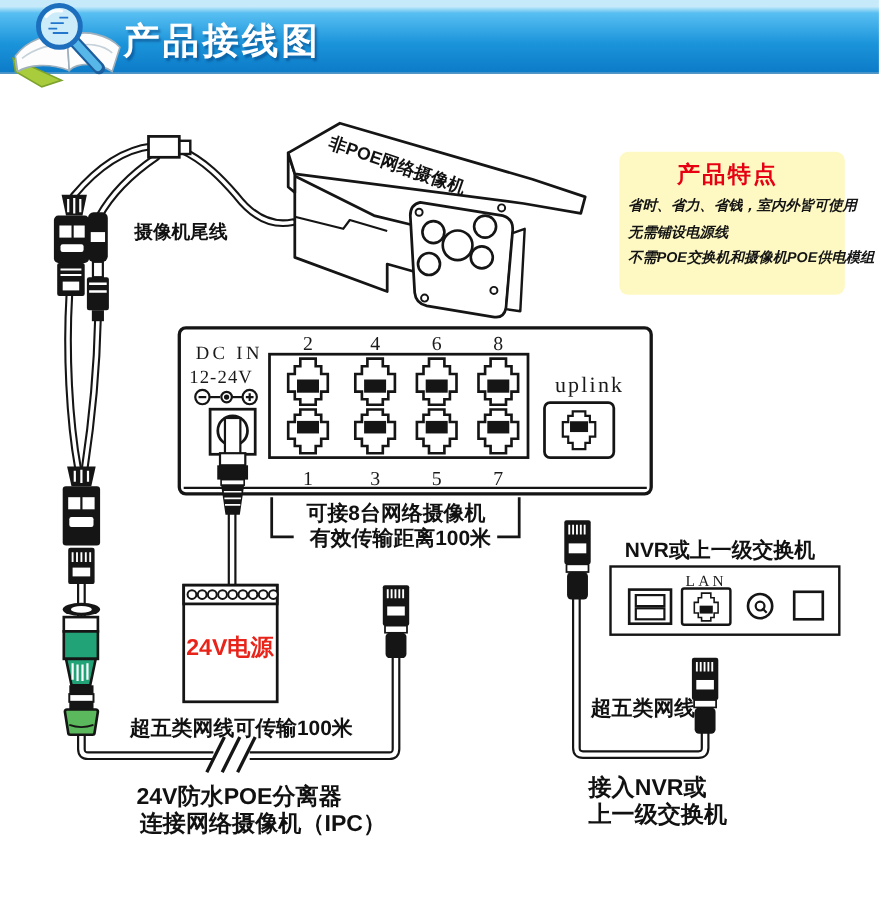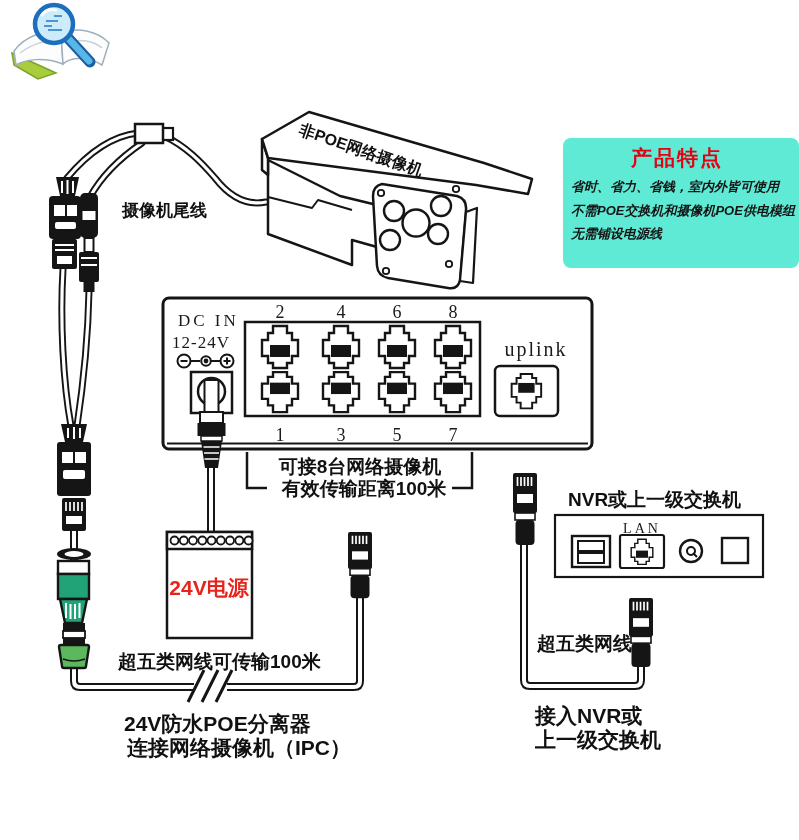--- a/index.html
+++ b/index.html
@@ -6,21 +6,21 @@
   #stage{position:relative;width:799px;height:840px;background:#ffffff;overflow:hidden;
          font-family:"Liberation Sans",sans-serif;}
   
   .header{position:absolute;left:0;top:0;width:799px;height:66px;
           background:linear-gradient(180deg,#c6eafa 0%,#c6eafa 9%,#58bff2 18%,#1b94da 60%,#0c7bc8 100%);
           border-bottom:1px solid #0a6cb0;}
   .header-title{position:absolute;left:112px;top:15px;font-size:33px;font-weight:bold;color:#ffffff;
           letter-spacing:3px;text-shadow:2px 3px 2px rgba(0,50,110,.45);white-space:nowrap;}
   .logo{position:absolute;left:4px;top:1px;}
   
-  .features{position:absolute;left:563px;top:138px;width:236px;height:130px;background:#5eead4;
+  .features{position:absolute;left:563px;top:138px;width:205px;height:130px;background:#fef9c3;
             border-radius:8px;box-sizing:border-box;padding:6px 16px 0 8px;}
   .features .ftitle{text-align:center;color:#e60012;font-size:21px;font-weight:bold;
             letter-spacing:2px;margin:0 0 3px 0;}
   .features .fline{font-size:13px;font-weight:bold;color:#141414;line-height:23.5px;white-space:nowrap;font-style:italic;}
   
   svg{position:absolute;left:0;top:0;}
   .t-bold{font-family:"Liberation Sans",sans-serif;font-weight:bold;fill:#111;}
   .t-serif{font-family:"Liberation Serif",serif;fill:#1a1a1a;}
   .t-red{fill:#e8231a;}
 </style>
@@ -257,32 +257,35 @@
 
     <text class="t-bold" x="122" y="216" font-size="17">摄像机尾线</text>
     <text class="t-bold" x="118" y="668" font-size="19">超五类网线可传输100米</text>
     <text class="t-bold" x="124" y="731" font-size="21">24V防水POE分离器</text>
     <text class="t-bold" x="127" y="755" font-size="21">连接网络摄像机（IPC）</text>
     <text class="t-bold" x="537" y="650" font-size="19">超五类网线</text>
     <text class="t-bold" x="535" y="723" font-size="21">接入NVR或</text>
     <text class="t-bold" x="535" y="747" font-size="21">上一级交换机</text>
   </svg>
 
+  <div class="header">
+    <div class="header-title">产品接线图</div>
+  </div>
   <svg class="logo" width="120" height="84" viewBox="0 0 120 84">
     <polygon points="8,52 52,72 34,78 10,64" fill="#a9cc3d" stroke="#7da32c" stroke-width="1.5"></polygon>
     <path d="M10,50 C20,36 40,28 57,32 L59,63 C40,56 22,58 12,64 Z" fill="#fdfdfd" stroke="#9fb0bd" stroke-width="1.5"></path>
     <path d="M57,32 C74,25 95,31 105,42 L98,64 C84,55 66,56 59,63 Z" fill="#fdfdfd" stroke="#9fb0bd" stroke-width="1.5"></path>
     <path d="M16,52 C28,43 44,38 55,40 M62,42 C76,37 90,40 98,47" fill="none" stroke="#c6d2da" stroke-width="1.5"></path>
     <line x1="64" y1="37" x2="86" y2="61" stroke="#1d5f9e" stroke-width="11" stroke-linecap="round"></line>
     <line x1="64" y1="37" x2="85" y2="60" stroke="#57b7e8" stroke-width="7" stroke-linecap="round"></line>
     <circle cx="50" cy="23" r="19" fill="#cdecfa" stroke="#1d6fbe" stroke-width="4.5"></circle>
     <path d="M40,25 H48 M42,20 H54 M44,29 H58 M50,15 H58" stroke="#2277cc" stroke-width="1.6" fill="none"></path>
     <path d="M38,14 A14,14 0 0 1 52,9" stroke="#ffffff" stroke-width="3" fill="none" stroke-linecap="round" opacity="0.9"></path>
   </svg>
 
   <div class="features">
     <div class="ftitle">产品特点</div>
     <div class="fline">省时、省力、省钱，室内外皆可使用</div>
+    <div class="fline">无需铺设电源线</div>
     <div class="fline">不需POE交换机和摄像机POE供电模组</div>
-    <div class="fline">无需铺设电源线</div>
   </div>
 
 </div>
 
 </body></html>

